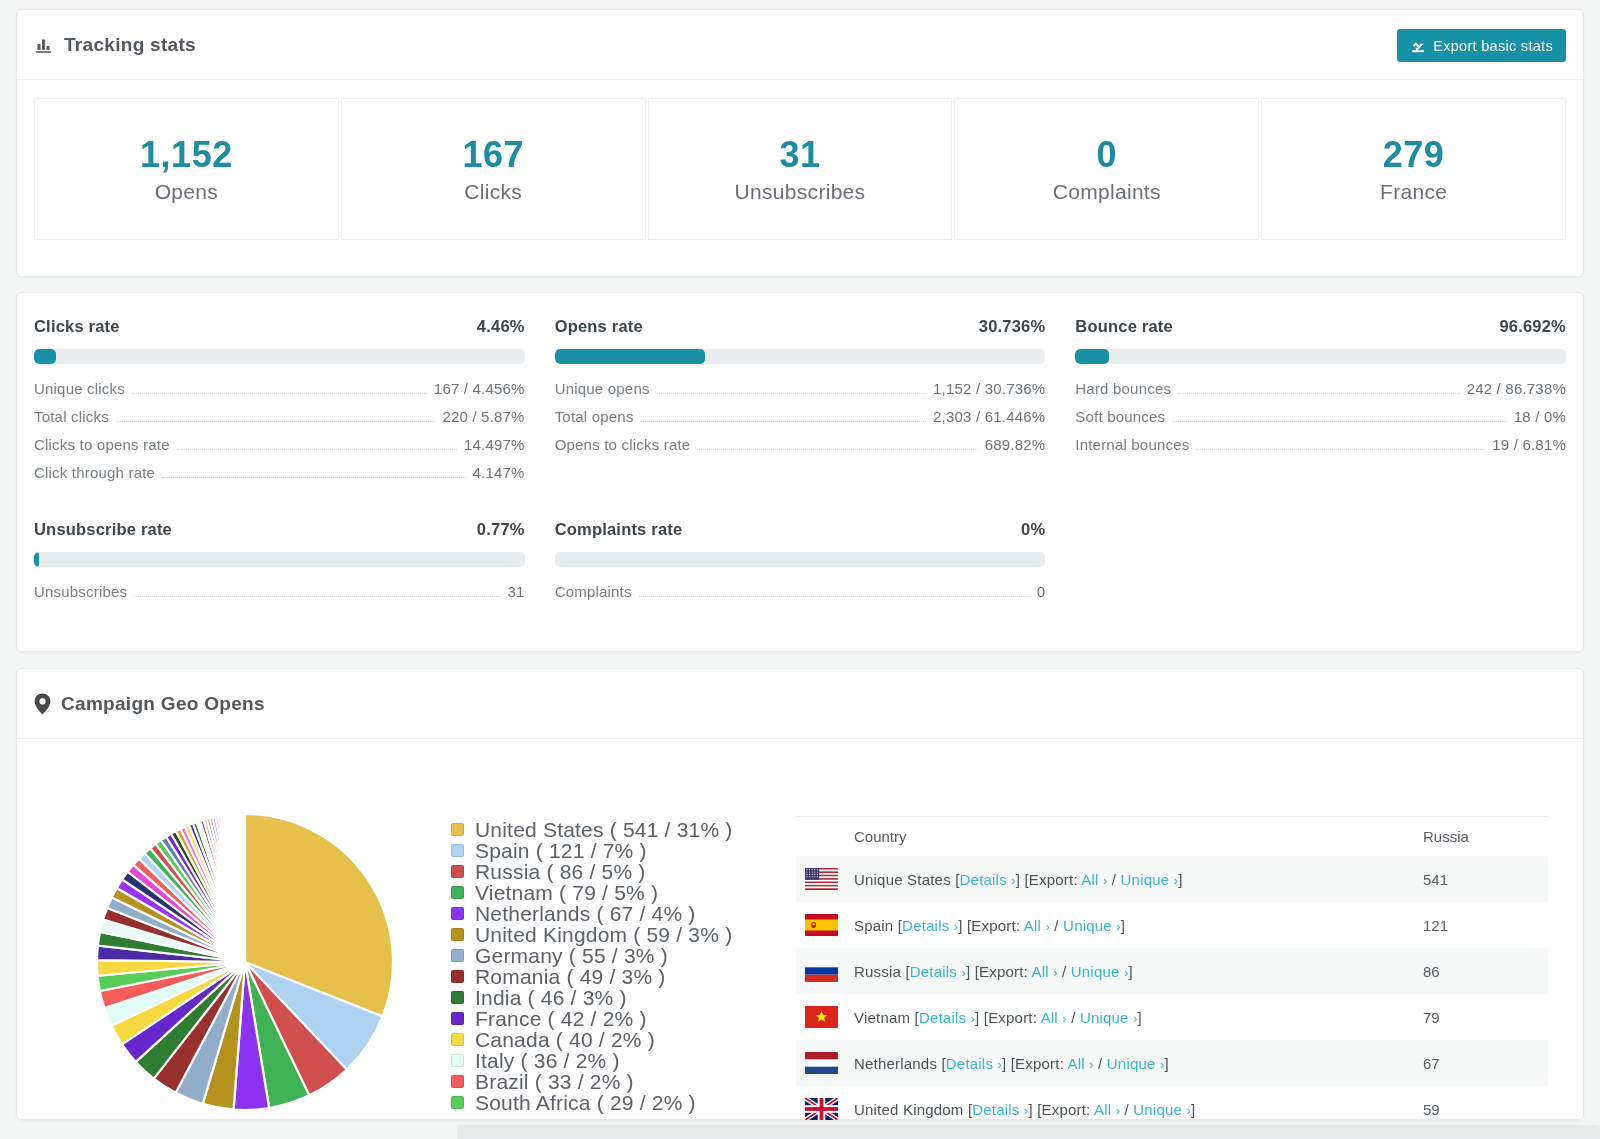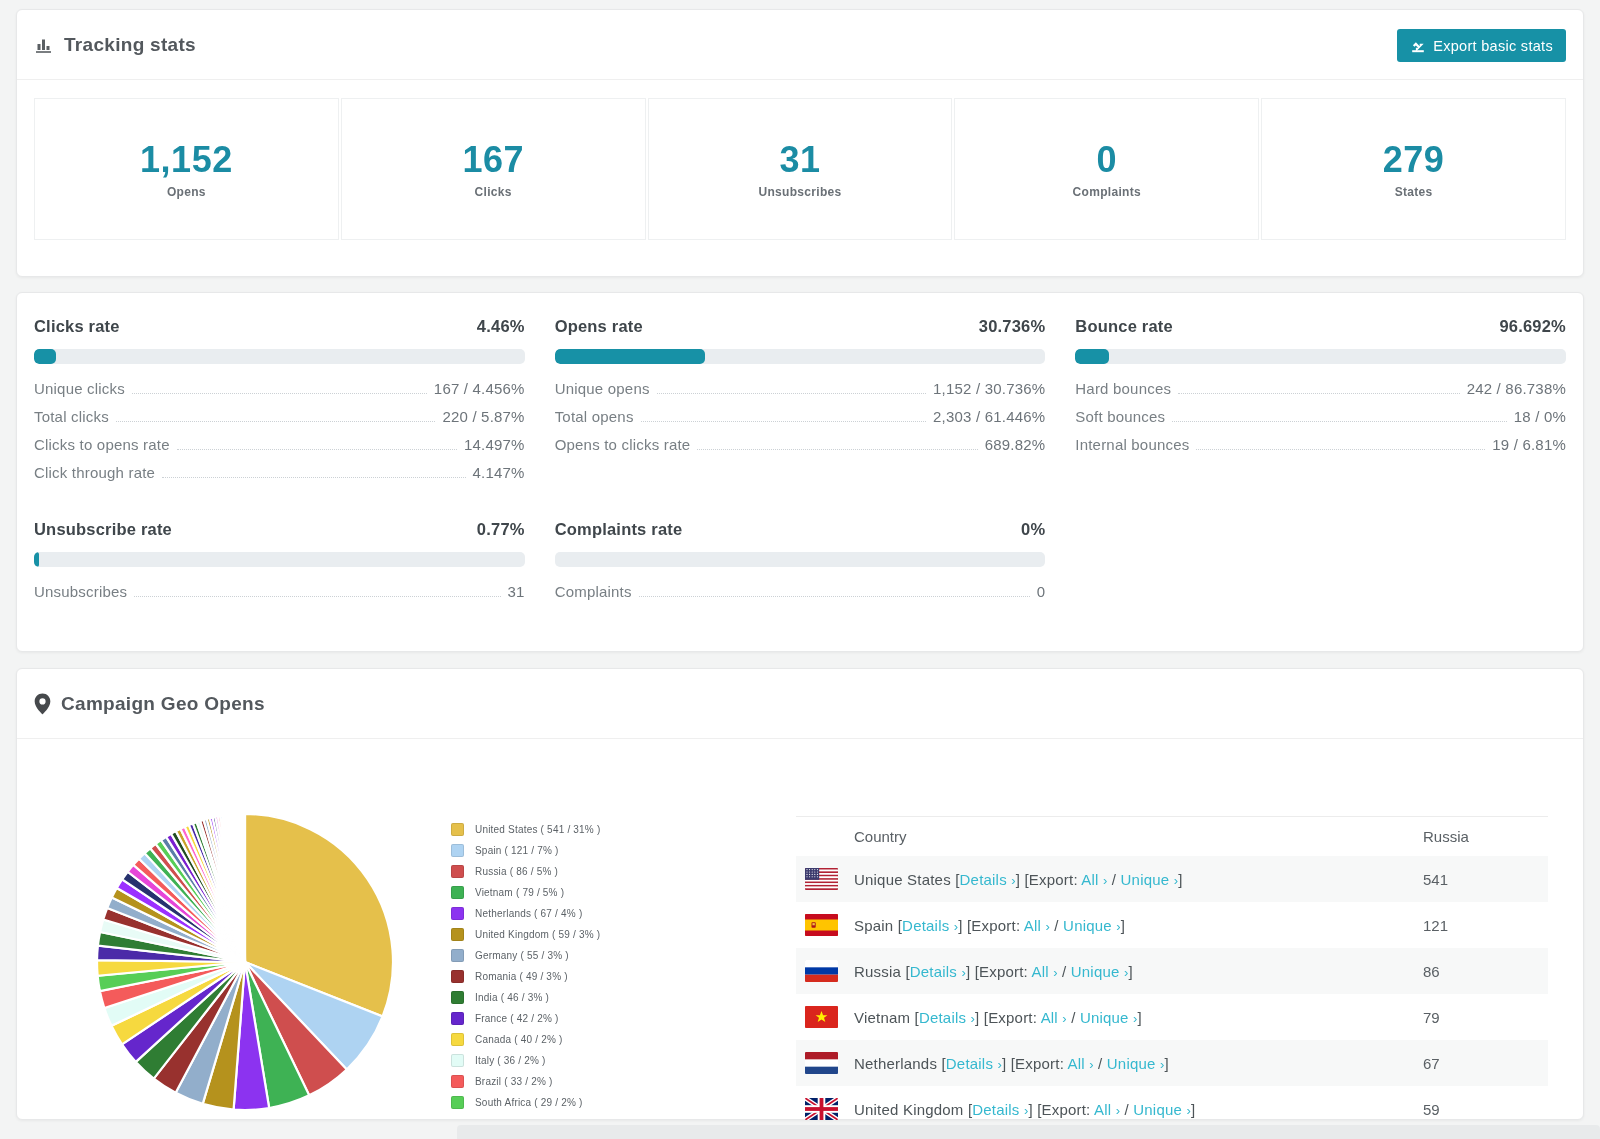--- a/index.html
+++ b/index.html
@@ -37,21 +37,21 @@
   
   .stats-row {
     margin:18px 17px 0 17px; display:grid;
     grid-template-columns:repeat(5,1fr); gap:2px; height:142px;
   }
   .stat-box {
     background:#fff; border:1px solid #eef0f1; border-radius:0;
     display:flex; flex-direction:column; align-items:center; justify-content:center;
   }
   .stat-value { font-size:36px; font-weight:700; color:#1b8ca4; letter-spacing:.5px; }
-  .stat-label { font-size:12px; color:#6a7076; margin-top:4px; letter-spacing:.3px;font-weight:bold; }
+  .stat-label { font-size:21px; color:#6a7076; margin-top:4px; letter-spacing:.3px; }
 
   
   .rates-grid {
     padding:24px 17px; display:grid;
     grid-template-columns:repeat(3,1fr); column-gap:30px; row-gap:28px;
   }
   .rate-head { display:flex; justify-content:space-between; align-items:baseline; margin-bottom:13px; }
   .rate-title,.rate-value { font-size:16.5px; font-weight:700; color:#3f464b; letter-spacing:.2px; }
   .rate-bar { height:15px; background:#e9edf0; border-radius:5px; overflow:hidden; }
   .rate-fill { height:100%; background:#1791a6; border-radius:5px; }
@@ -60,21 +60,21 @@
   .rate-row-label { font-size:15px; color:#787f84; white-space:nowrap; letter-spacing:.2px; }
   .leader { flex:1; border-bottom:1px dotted #ccd1d5; margin:0 7px 4px 7px; }
   .rate-row-value { font-size:15px; color:#6d747a; white-space:nowrap; letter-spacing:.2px; }
 
   
   #geo-content { position:relative; height:381px; }
   #pie-wrap { position:absolute; left:77px; top:72px; width:302px; height:302px; }
   #geo-legend { position:absolute; left:434px; top:80px; list-style:none; }
   .legend-item { display:flex; align-items:center; height:21px; }
   .legend-swatch { width:13px; height:13px; border-radius:2px; margin-right:11px; box-shadow:inset 0 0 0 1px rgba(0,0,0,0.10); }
-  .legend-text { font-size:10px; color:#5c6267; letter-spacing:.2px; }
+  .legend-text { font-size:21px; color:#5c6267; letter-spacing:.2px; }
 
   
   #geo-table { position:absolute; left:779px; top:77px; width:752px; height:340px; overflow:hidden; }
   .gt-header {
     height:40px; border-top:1px solid #ececec; display:flex; align-items:center;
     font-size:15px; color:#5a6065;
   }
   .gt-col-country { padding-left:58px; flex:1; }
   .gt-col-total { width:125px; }
   .gt-row { height:46px; display:flex; align-items:center; position:relative; }
@@ -124,21 +124,21 @@
       <div class="stat-box">
         <span class="stat-value">31</span>
         <span class="stat-label">Unsubscribes</span>
       </div>
       <div class="stat-box">
         <span class="stat-value">0</span>
         <span class="stat-label">Complaints</span>
       </div>
       <div class="stat-box">
         <span class="stat-value">279</span>
-        <span class="stat-label">States</span>
+        <span class="stat-label">France</span>
       </div>
     </div>
 </div>
 
 <div class="card" id="card-rates">
   <div class="rates-grid" id="rates-grid">
       <div>
         <div class="rate-head">
           <span class="rate-title">Clicks rate</span>
           <span class="rate-value">4.46%</span>

